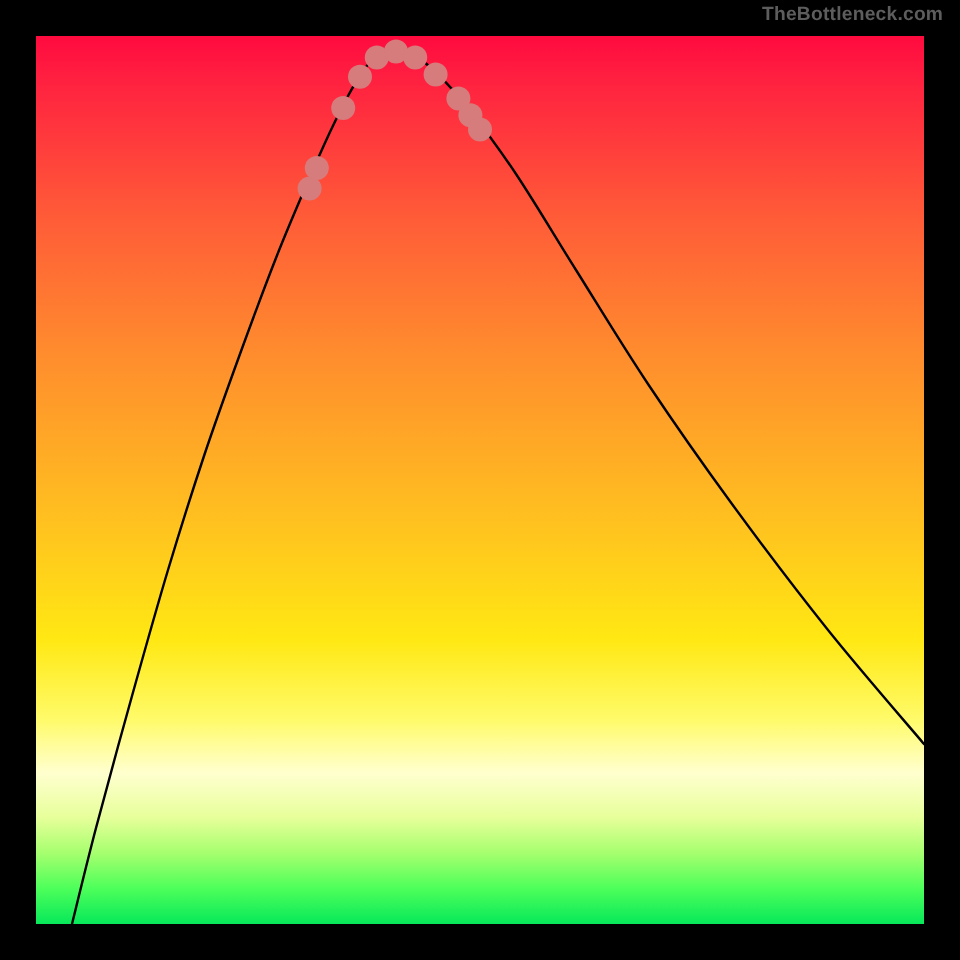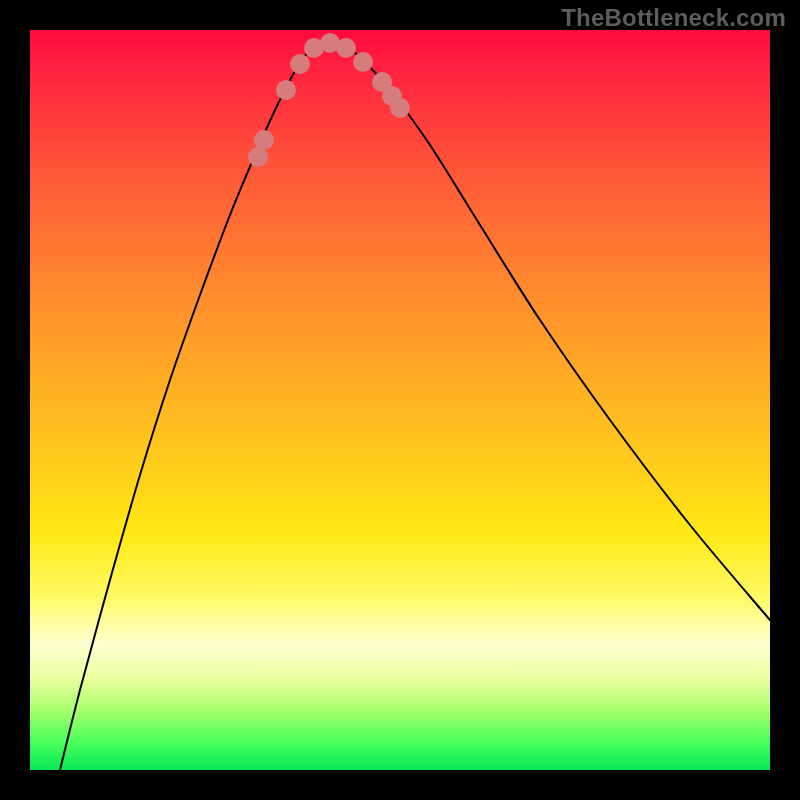--- a/index.html
+++ b/index.html
@@ -36,21 +36,21 @@
       #a6ff6e 92%,
       #4dff5a 96%,
       #07e85a 100%
     );
   }
   .watermark {
     position: absolute;
     top: 4px;
     right: 14px;
     font-family: Arial, Helvetica, sans-serif;
-    font-size: 24px;
+    font-size: 16px;
     font-weight: 600;
     color: #5d5d5d;
     text-align: right;
     letter-spacing: 0.2px;
     user-select: none;
   }
   svg.overlay {
     position: absolute;
     left: 0;
     top: 0;

